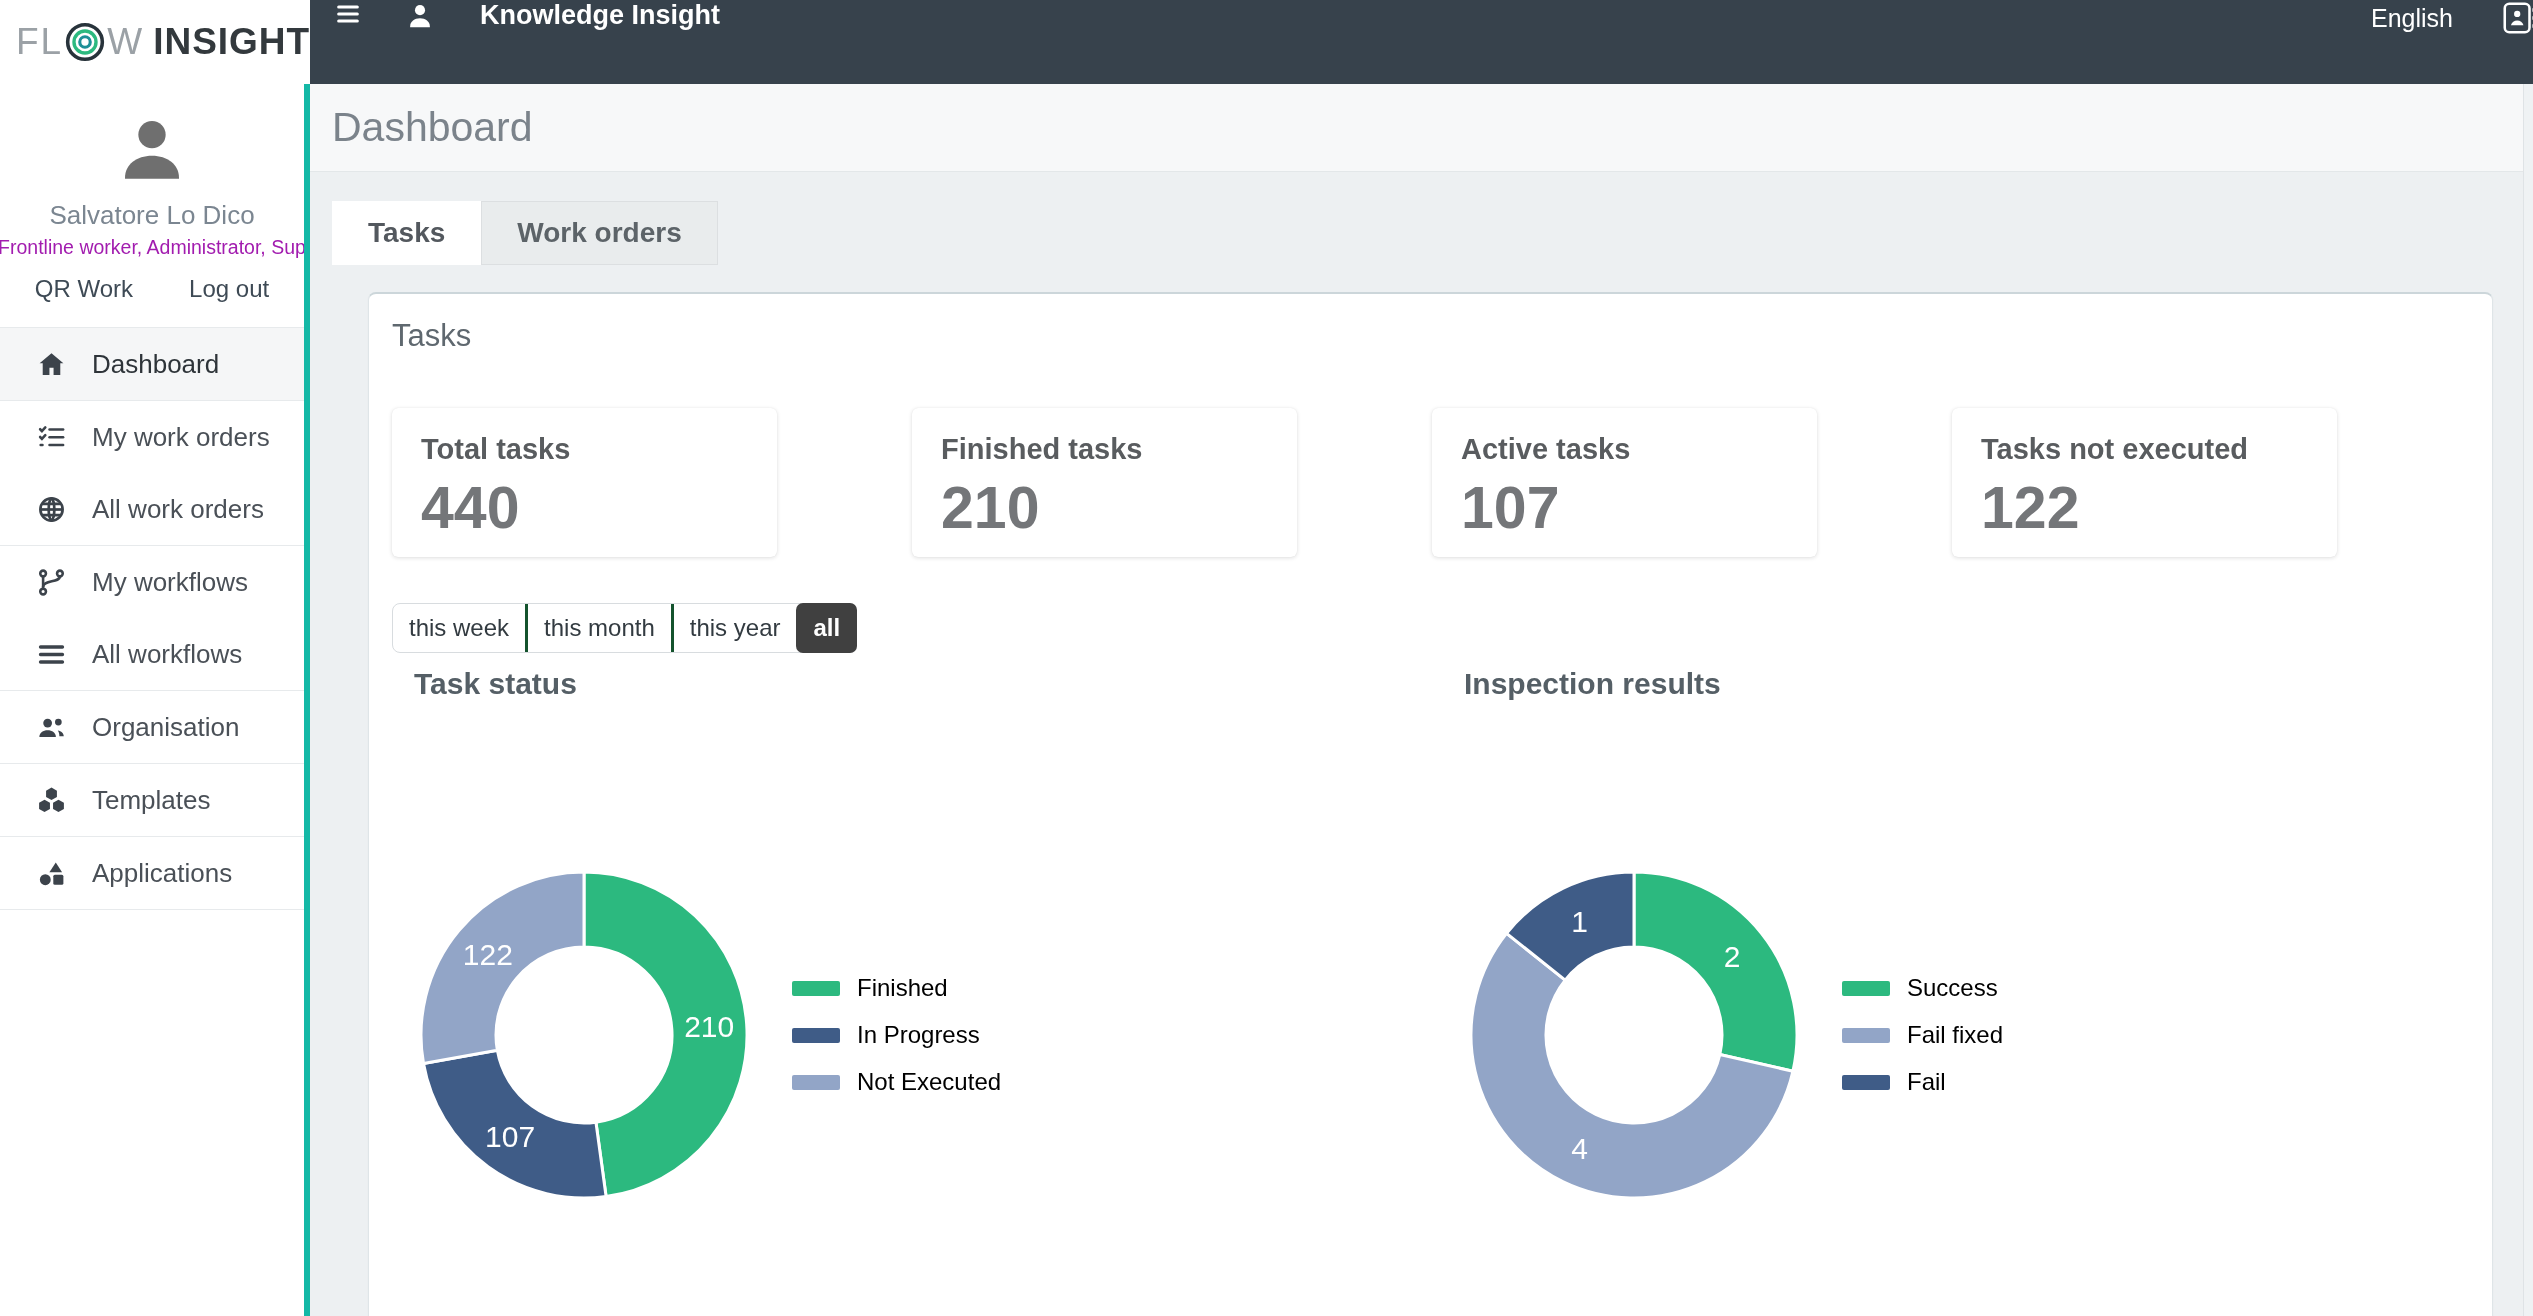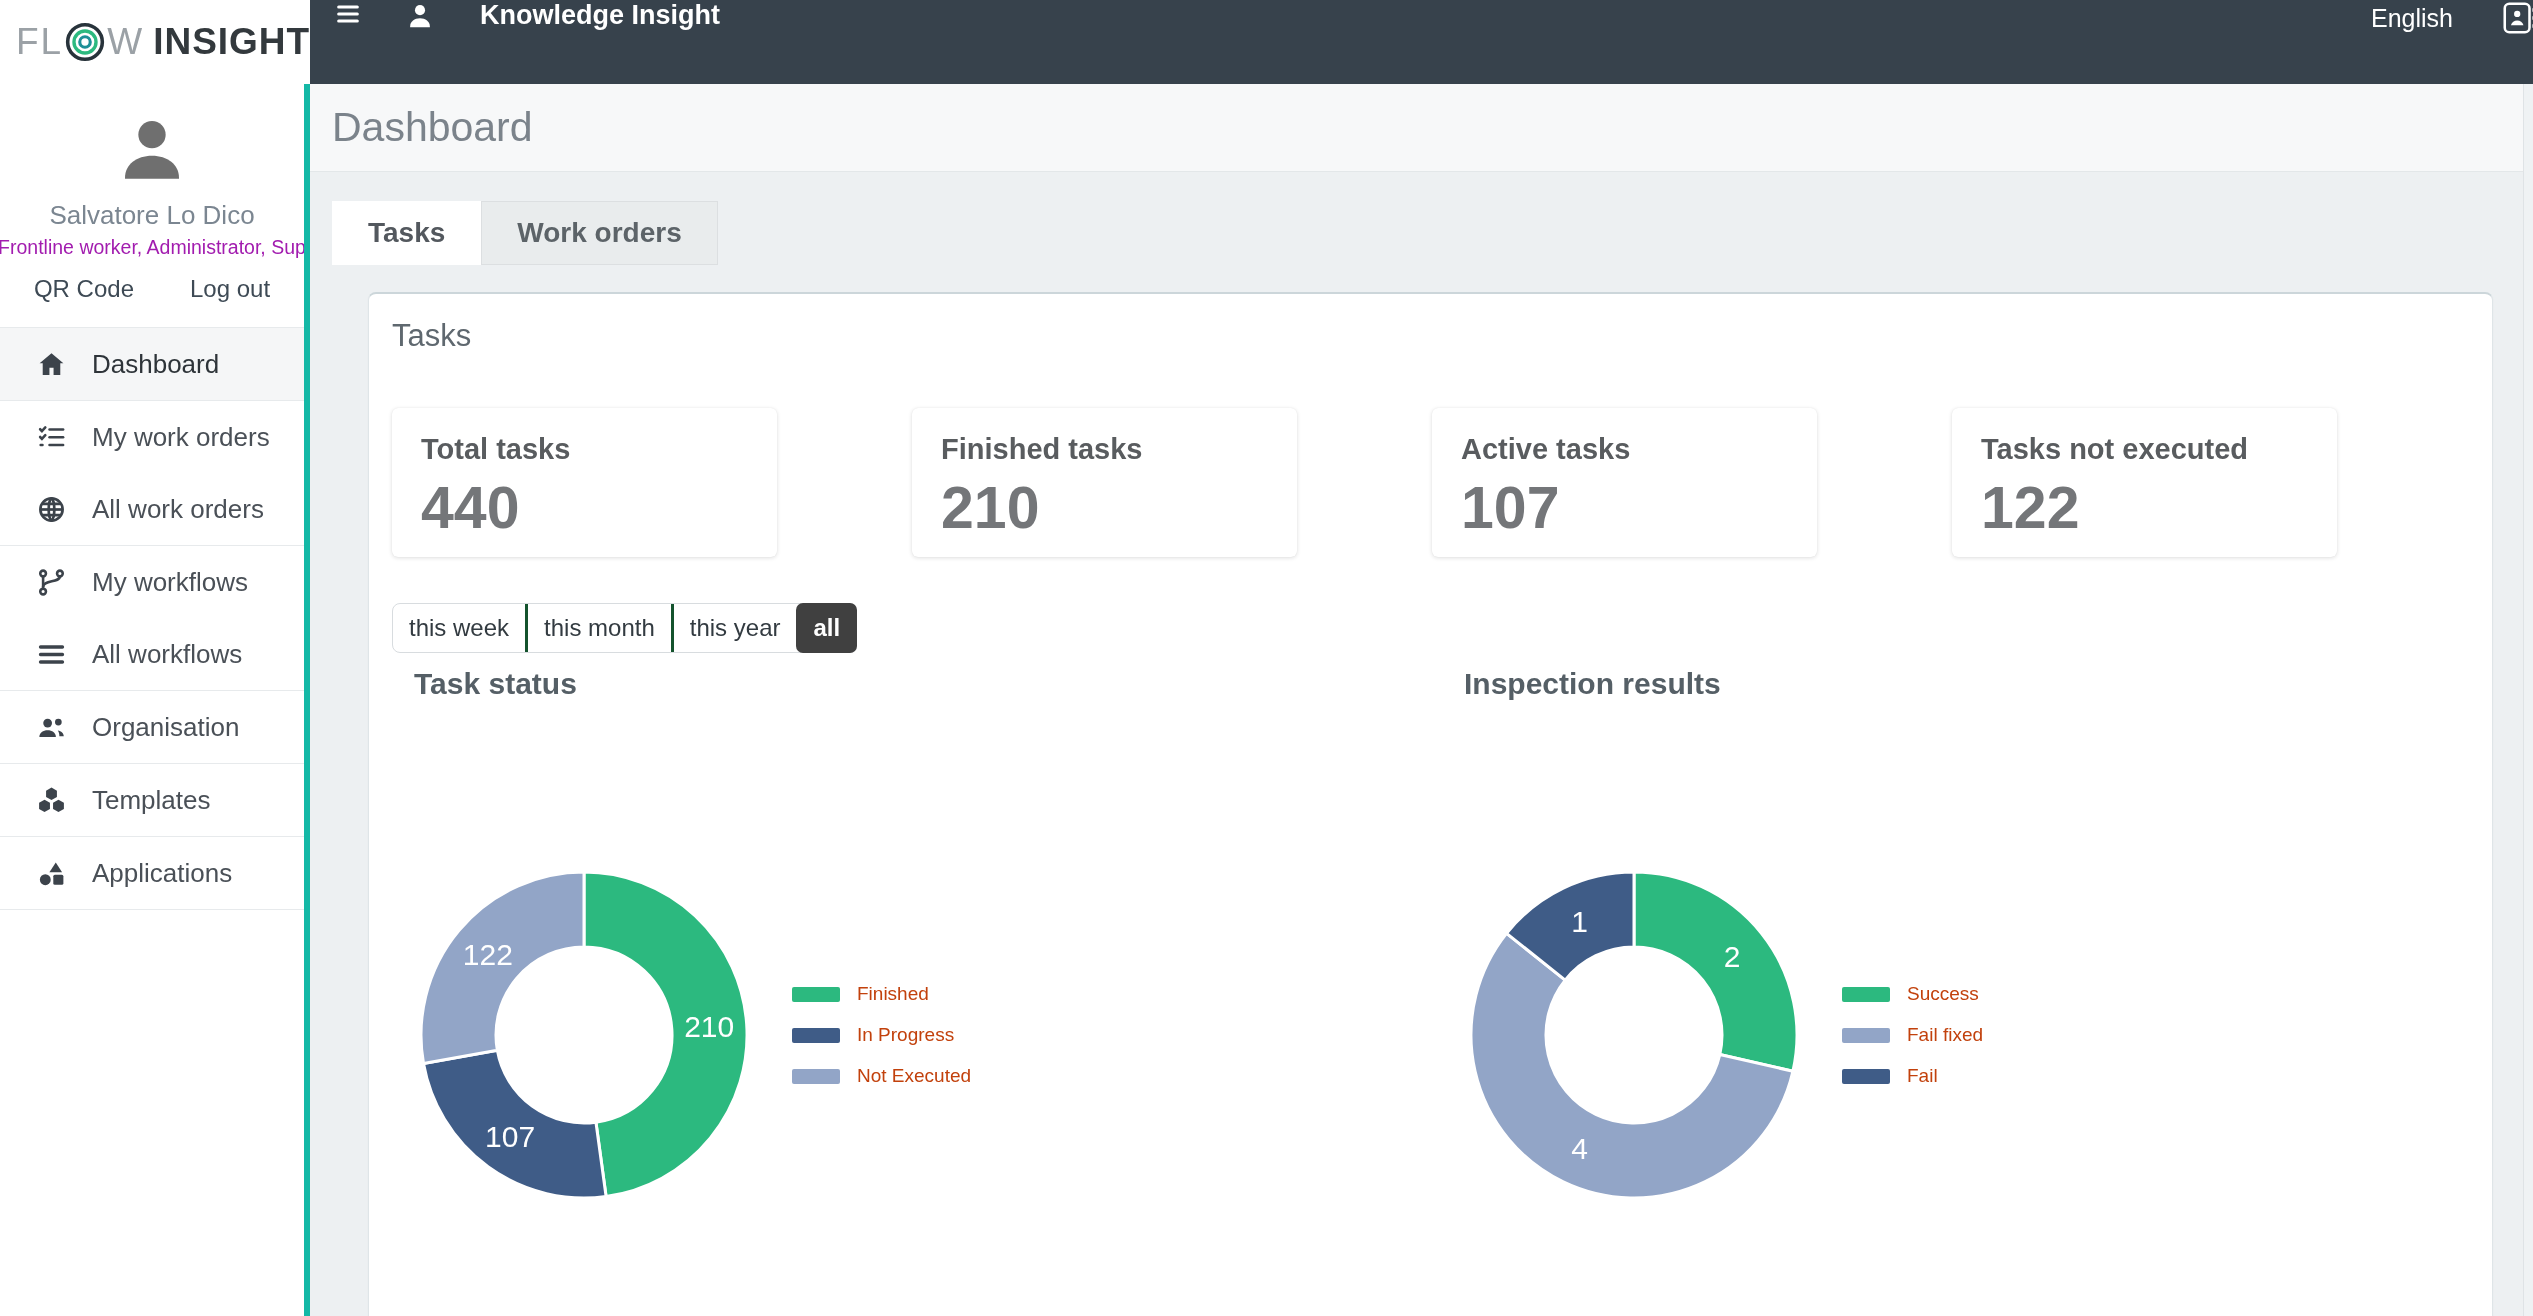--- a/index.html
+++ b/index.html
@@ -79,21 +79,21 @@
 
   .charts{display:grid;grid-template-columns:1fr 1fr;margin-top:14px}
   .chart-col{padding-left:22px}
   .chart-title{font-size:30px;font-weight:bold;color:#555f66;margin:0}
   .chart-row{display:flex;align-items:center;margin-top:164px}
   .donut{width:340px;height:340px;flex:none}
   .donut-label{fill:#ffffff;font-size:30px;font-family:inherit}
   .legend{margin-left:38px;display:flex;flex-direction:column;gap:19px}
   .legend-row{display:flex;align-items:center;cursor:pointer}
   .legend-swatch{width:48px;height:15px;border-radius:2px;flex:none}
-  .legend-label{margin-left:17px;font-size:19px;color:#c2410c}
+  .legend-label{margin-left:17px;font-size:24px;color:#000000}
 
   .scroll-strip{position:absolute;top:84px;right:0;bottom:0;width:9px;background:#eff2f4;
                 border-left:1px solid #dfe3e6;z-index:5}
 </style>
 </head>
 <body>
 
 <div class="app">
 
   <div class="logo-cell">
@@ -149,21 +149,21 @@
         <svg viewBox="0 0 24 24" fill="currentColor">
           <circle cx="12" cy="7.4" r="4.1"></circle>
           <path d="M3.9 20.6v-.3c0-4 3.5-6.6 8.1-6.6s8.1 2.6 8.1 6.6v.3z"></path>
           </svg>
       </div>
       <div class="user-name">Salvatore Lo Dico</div>
       <div class="user-role">
         <span>Frontline worker, Administrator, Sup</span>
       </div>
       <div class="user-links">
-        <span>QR Code</span>
+        <span>QR Work</span>
         <span>Log out</span>
       </div>
     </div>
     <ul class="menu" id="menu">
         <li class="menu-item active group-end">
           <span class="mi"><svg viewBox="0 0 24 24">
               <path fill="currentColor" d="M12 3.2 2.8 11h2.4v9.2h5.2v-5.6h3.2v5.6h5.2V11h2.4z"></path>
             </svg></span>
           <span class="ml">Dashboard</span>
         </li>

